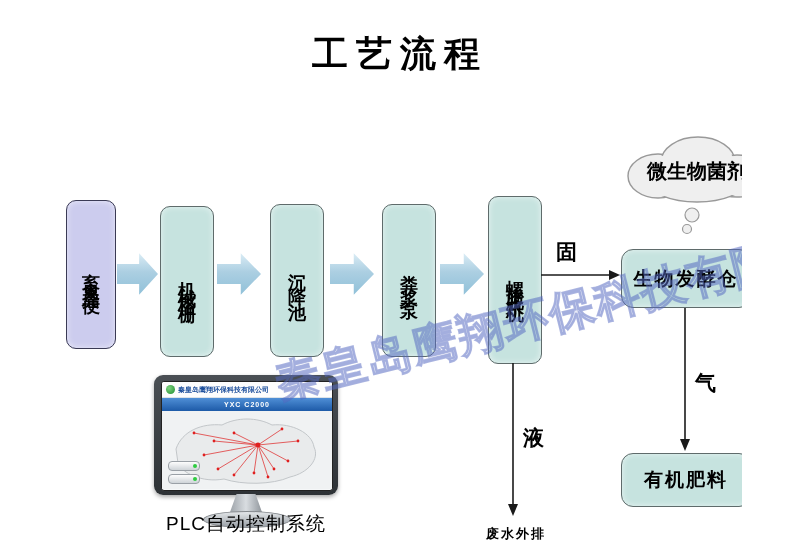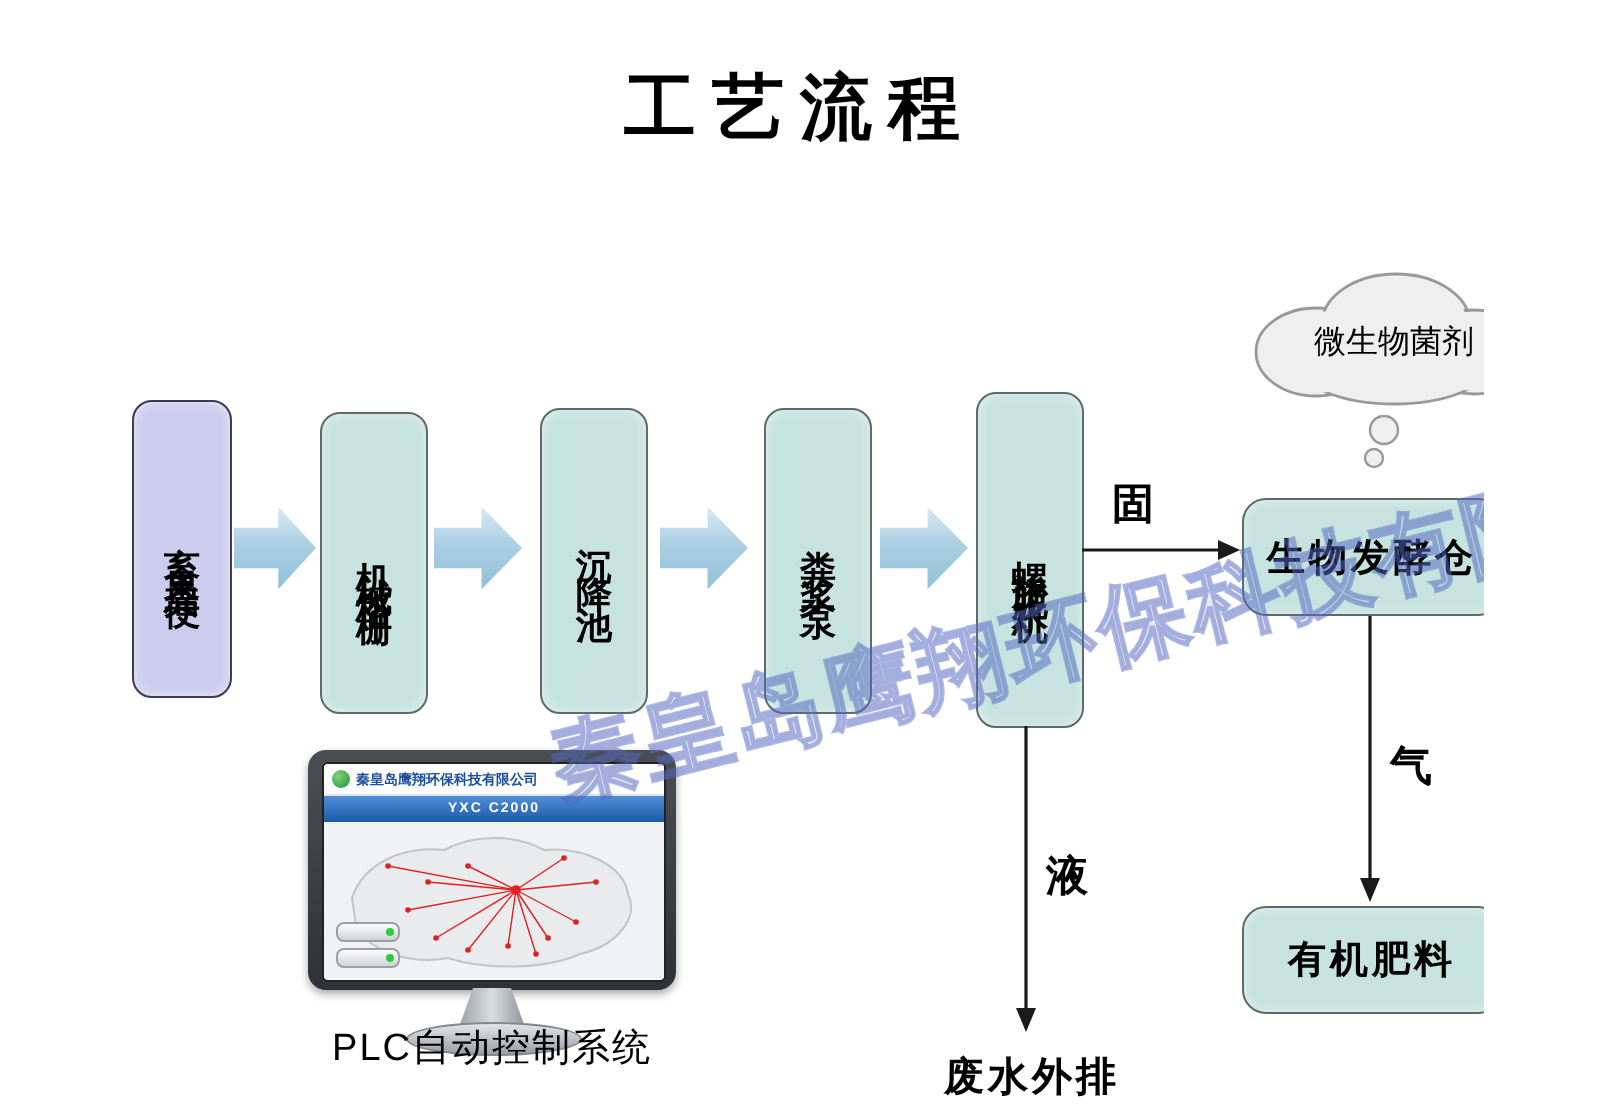--- a/index.html
+++ b/index.html
@@ -40,26 +40,26 @@
     background:#c6e3df;border:1px solid #5f6b6b;border-radius:12px;
     font-size:19px;font-weight:bold;letter-spacing:2px;
     box-shadow:inset 0 0 6px rgba(255,255,255,0.6);
   }
   .branch-label{position:absolute;font-size:21px;font-weight:bold;}
   .vtext{
     position:absolute;display:flex;align-items:center;justify-content:center;
     font-size:20px;font-weight:bold;
   }
   .vtext span{writing-mode:vertical-rl;text-orientation:upright;letter-spacing:7px;line-height:1;}
-  .htext{position:absolute;font-size:20px;font-weight:bold;letter-spacing:2px;}
+  .htext{position:absolute;font-size:13px;font-weight:bold;letter-spacing:2px;}
   .overlay{position:absolute;left:0;top:0;pointer-events:none;}
   .cloud-wrap{position:absolute;left:560px;top:114px;width:158px;height:78px;}
   .cloud-label{
     position:absolute;inset:0;display:flex;align-items:center;justify-content:center;
-    font-size:16px;font-weight:normal;padding-top:4px;
+    font-size:20px;font-weight:bold;padding-top:4px;
   }
   
   .monitor-frame{
     position:absolute;left:96px;top:359px;width:184px;height:120px;
     background:linear-gradient(180deg,#4a4f54,#2e3236);border-radius:9px;
     box-shadow:0 2px 4px rgba(0,0,0,0.35);
   }
   .monitor-screen{
     position:absolute;left:7px;top:6px;width:170px;height:108px;
     background:#f5f7f8;border-radius:3px;overflow:hidden;border:1px solid #222;

